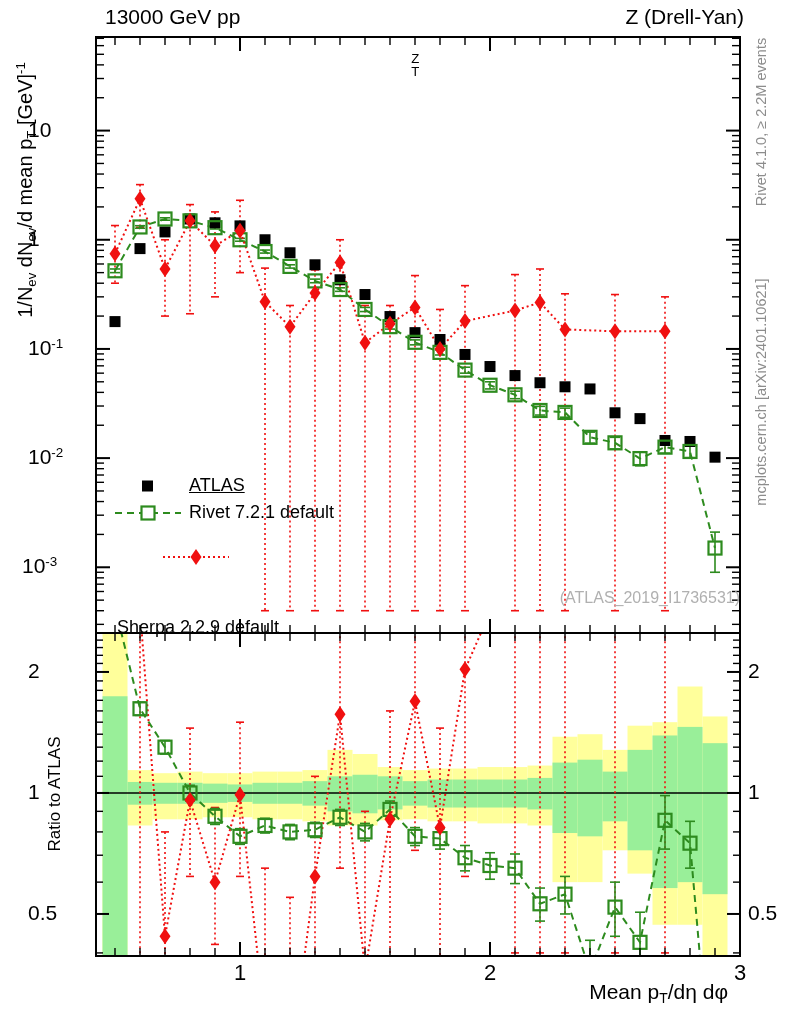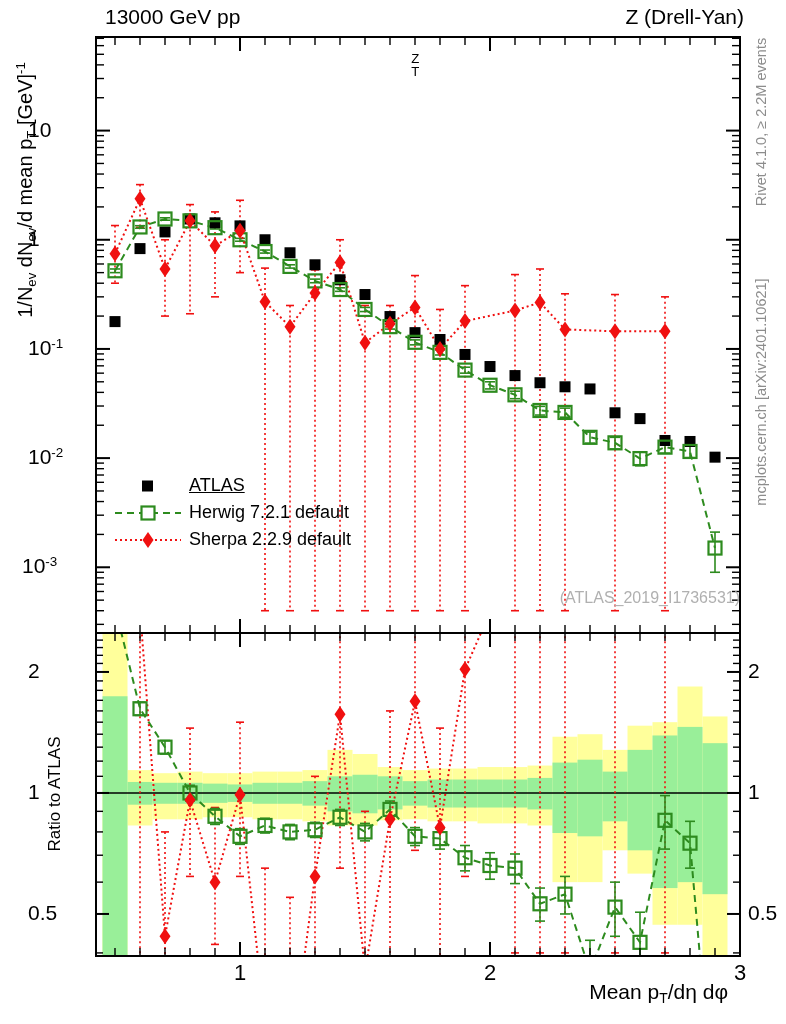--- a/index.html
+++ b/index.html
@@ -825,23 +825,23 @@
         <svg width="72" height="24" class="legend-sample">
           <rect x="30" y="6.5" width="11" height="11" fill="#000000"></rect>
         </svg>
         <span class="legend-text">ATLAS</span>
       </div>
       <div class="legend-row" style="top: 499px;">
         <svg width="72" height="24" class="legend-sample">
           <line x1="3" y1="12" x2="69" y2="12" stroke="#2d8b1e" stroke-width="2" stroke-dasharray="7 5"></line>
           <rect x="29.5" y="5.5" width="13" height="13" fill="#fff" stroke="#2d8b1e" stroke-width="2.2"></rect>
         </svg>
-        <span class="legend-text">Herwig 7.2.1 default</span>
+        <span class="legend-text">Rivet 7.2.1 default</span>
       </div>
-      <div class="legend-row" style="top: 526px;">
+      <div class="legend-row" style="top: 545px; flex-direction: column;">
         <svg width="72" height="24" class="legend-sample">
           <line x1="3" y1="12" x2="69" y2="12" stroke="#f01010" stroke-width="2" stroke-dasharray="2 3"></line>
           <path d="M36,4 L41.5,12 L36,20 L30.5,12 Z" fill="#f01010"></path>
         </svg>
         <span class="legend-text">Sherpa 2.2.9 default</span>
       </div>
     </div>
   <div id="tick-labels">
       <div class="tick-lab right-al" style="left: 28px; top: 117.595px;"><span>10</span></div>
       <div class="tick-lab right-al" style="left: 28px; top: 226.764px;"><span>1</span></div>

